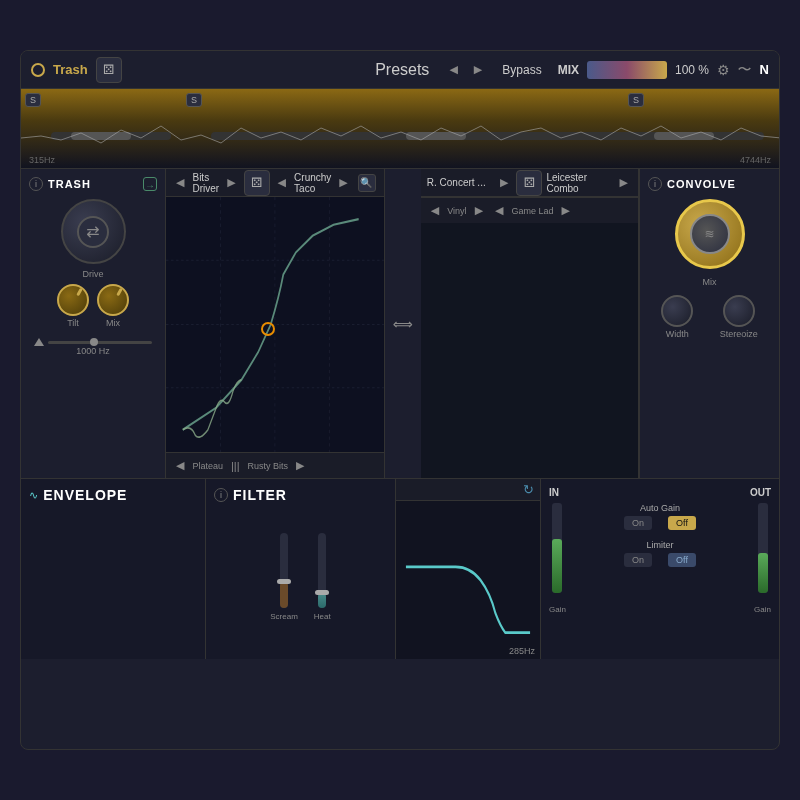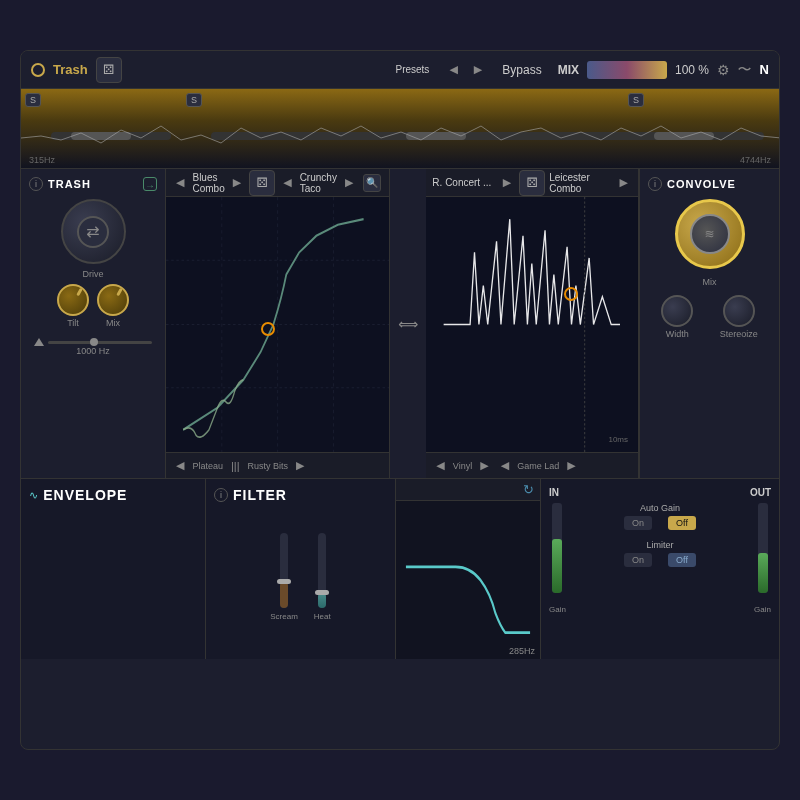--- a/index.html
+++ b/index.html
@@ -52,21 +52,21 @@
       width: 26px; height: 26px;
       display: flex; align-items: center; justify-content: center;
       cursor: pointer;
       color: #aaa;
       font-size: 13px;
     }
     .presets-btn {
       background: transparent;
       border: none;
       color: #ccc;
-      font-size: 10px;
+      font-size: 16px;
       cursor: pointer;
       padding: 4px 8px;
     }
     .nav-arrow {
       color: #888;
       cursor: pointer;
       font-size: 11px;
       padding: 2px 4px;
     }
     .bypass-btn {
@@ -680,21 +680,21 @@
         </div>
         <div class="freq-value">1000 Hz</div>
       </div>
     </div>
 
     <div class="dist-panels">
 
       <div class="dist-panel">
         <div class="dist-panel-header">
           <span class="nav-arrow">◀</span>
-          <span class="preset-name">Blues Combo</span>
+          <span class="preset-name">Bits Driver</span>
           <span class="nav-arrow">▶</span>
           <div class="dice-btn">⚄</div>
           <span class="nav-arrow">◀</span>
           <span class="preset-name">Crunchy Taco</span>
           <span class="nav-arrow">▶</span>
           <div class="zoom-btn">🔍</div>
         </div>
         <div class="dist-graph">
           
           <svg width="100%" height="100%" viewBox="0 0 260 230" preserveAspectRatio="none">
@@ -727,32 +727,20 @@
         <span class="double-arrow">⟺</span>
       </div>
 
       <div class="dist-panel">
         <div class="dist-panel-header">
           <span class="preset-name">R. Concert ...</span>
           <span class="nav-arrow">▶</span>
           <div class="dice-btn">⚄</div>
           <span class="preset-name">Leicester Combo</span>
           <span class="nav-arrow">▶</span>
-        </div>
-        <div class="dist-graph">
-          <svg width="100%" height="100%" viewBox="0 0 240 230" preserveAspectRatio="none">
-            <rect width="240" height="230" fill="#0d1020"></rect>
-
-            <path d="M 20,115 L 50,115 L 55,50 L 60,115 L 65,80 L 70,115 L 80,40 L 85,115 L 95,20 L 100,115 L 110,35 L 115,115 L 120,60 L 125,115 L 135,30 L 140,115 L 145,70 L 150,115 L 160,45 L 165,115 L 170,80 L 175,115 L 185,55 L 190,115 L 200,90 L 210,115 L 220,115" fill="none" stroke="#ffffff" stroke-width="1.5" opacity="0.9"></path>
-
-            <line x1="180" y1="0" x2="180" y2="230" stroke="#444" stroke-width="1" stroke-dasharray="2,2"></line>
-          </svg>
-          <span style="position:absolute;right:10px;bottom:8px;color:#666;font-size:8px;">10ms</span>
-          
-          <div class="orange-circle" style="right:60px; top:90px;"></div>
         </div>
         <div class="dist-footer">
           <span class="nav-arrow">◀</span>
           <span>Vinyl</span>
           <span class="nav-arrow">▶</span>
           <span class="nav-arrow">◀</span>
           <span>Game Lad</span>
           <span class="nav-arrow">▶</span>
         </div>
       </div>

